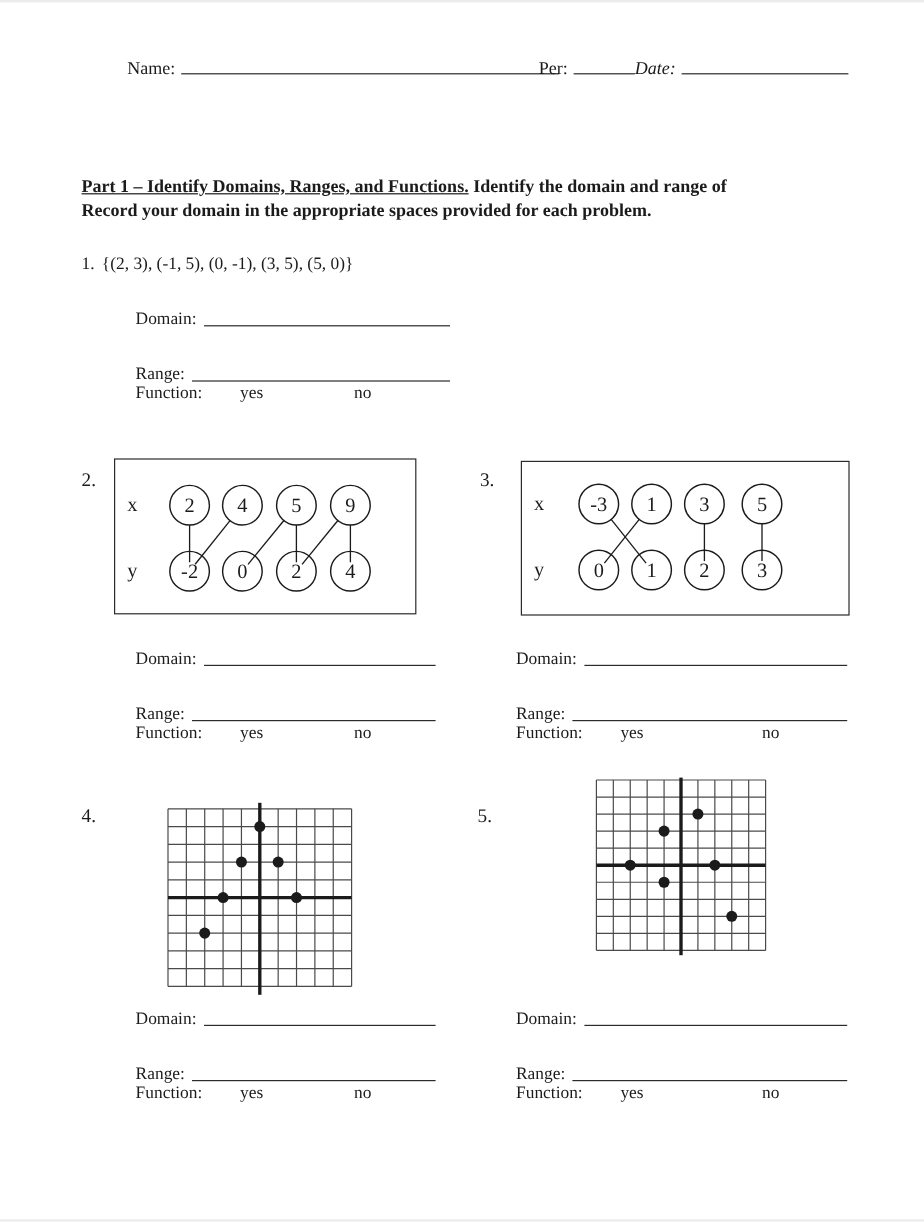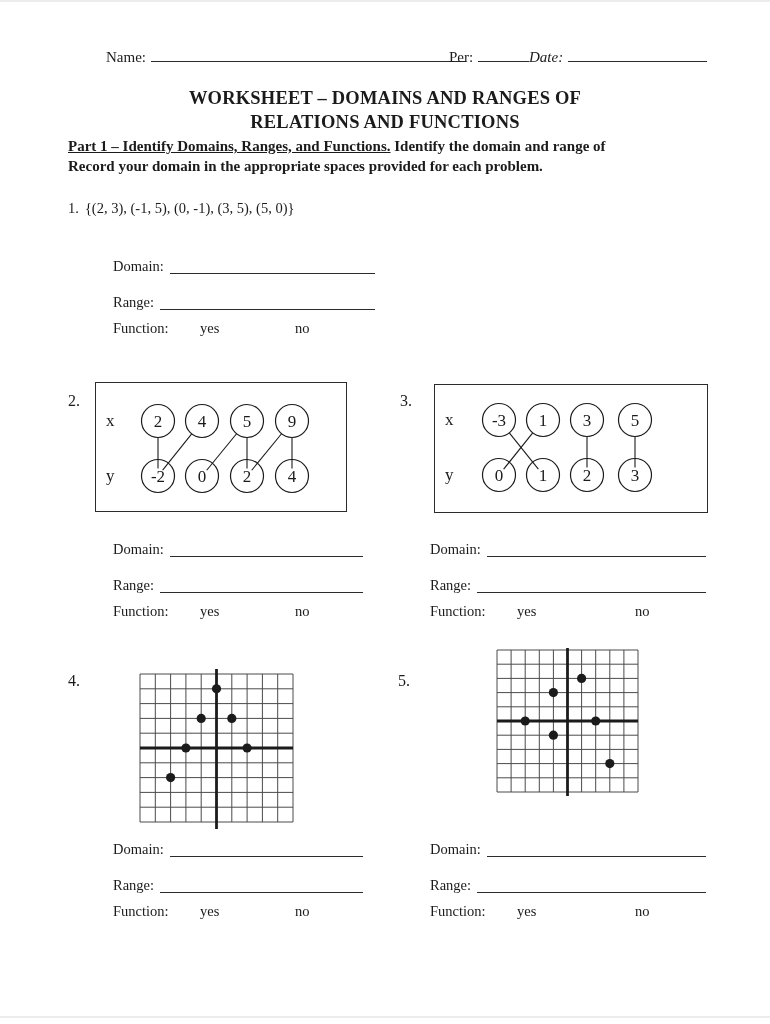--- a/index.html
+++ b/index.html
@@ -15,48 +15,48 @@
   .hdr-name{left:68px;width:360px;margin-left:38px;}
   .hdr-per{left:449px;width:80px;font-family:Liberation Serif, serif;}
   .hdr-date{left:529px;width:178px;font-style:italic;}
   .hline{flex:1;border-bottom:1.3px solid #2b2b2b;height:13px;margin-left:5px;}
 
   
   .title{position:absolute;top:86px;left:0;width:770px;text-align:center;
          font-weight:bold;font-size:18.5px;line-height:24px;letter-spacing:.2px;}
 
   
-  .instructions{position:absolute;left:68px;top:137px;width:648px;
+  .instructions{position:absolute;left:68px;top:147px;width:648px;
                 font-weight:bold;font-size:15px;line-height:19.7px;}
   .instructions .uline{text-decoration:underline;}
 
   
-  .relation{position:absolute;left:68px;top:200px;font-size:14.5px;}
+  .relation{position:absolute;left:68px;top:212px;font-size:14.5px;}
   .relation .rel-text{margin-left:6px;}
 
   
   .pnum{position:absolute;font-size:16px;}
   #lbl-p2{left:68px;top:392px;} #lbl-p3{left:400px;top:392px;}
   #lbl-p4{left:68px;top:672px;} #lbl-p5{left:398px;top:672px;}
 
   
   .diagram{position:absolute;overflow:visible;}
   #dia-p2{left:95px;top:382px;}  #dia-p3{left:434px;top:384px;}
   #dia-p4{left:140px;top:674px;} #dia-p5{left:497px;top:650px;}
   .boxed{border:1.5px solid #2b2b2b;}
 
   
   .ab{position:absolute;font-size:14.5px;height:90px;}
   #ab-p1{left:113px;top:258px;width:262px;}
   #ab-p2{left:113px;top:541px;width:250px;}
   #ab-p3{left:430px;top:541px;width:276px;}
   #ab-p4{left:113px;top:841px;width:250px;}
   #ab-p5{left:430px;top:841px;width:276px;}
-  .ar{position:absolute;left:0;right:0;display:flex;align-items:center;}
-  .r1{top:0;} .r2{top:36px;}
+  .ar{position:absolute;left:0;right:0;display:flex;align-items:flex-start;}
+  .r1{top:0;} .r2{top:46px;}
   .fr{position:absolute;left:0;right:0;top:62px;height:18px;}
   .blank{flex:1;border-bottom:1.3px solid #2b2b2b;height:13px;margin-left:6px;}
   .opt-yes{position:absolute;left:87px;top:0;}
   .opt-no{position:absolute;left:182px;top:0;}
   .wide .opt-no{left:205px;}
 </style>
 </head>
 <body>
 
 <div class="page">
@@ -69,24 +69,20 @@
   </div>
   <div class="hdr hdr-per">
     <span>Per:</span>
     <span class="hline"></span>
   </div>
   <div class="hdr hdr-date">
     <span>Date:</span>
     <span class="hline"></span>
   </div>
 
-  <div class="title">
-    <div>WORKSHEET – DOMAINS AND RANGES OF</div>
-    <div>RELATIONS AND FUNCTIONS</div>
-  </div>
 
   <div class="instructions">
     <div><span class="uline">Part 1 – Identify Domains, Ranges, and Functions.</span><span> Identify the domain and range of</span></div>
     <div>Record your domain in the appropriate spaces provided for each problem.</div>
   </div>
 
   <div class="relation">
     <span>1.</span><span class="rel-text">{(2, 3), (-1, 5), (0, -1), (3, 5), (5, 0)}</span>
   </div>
 

